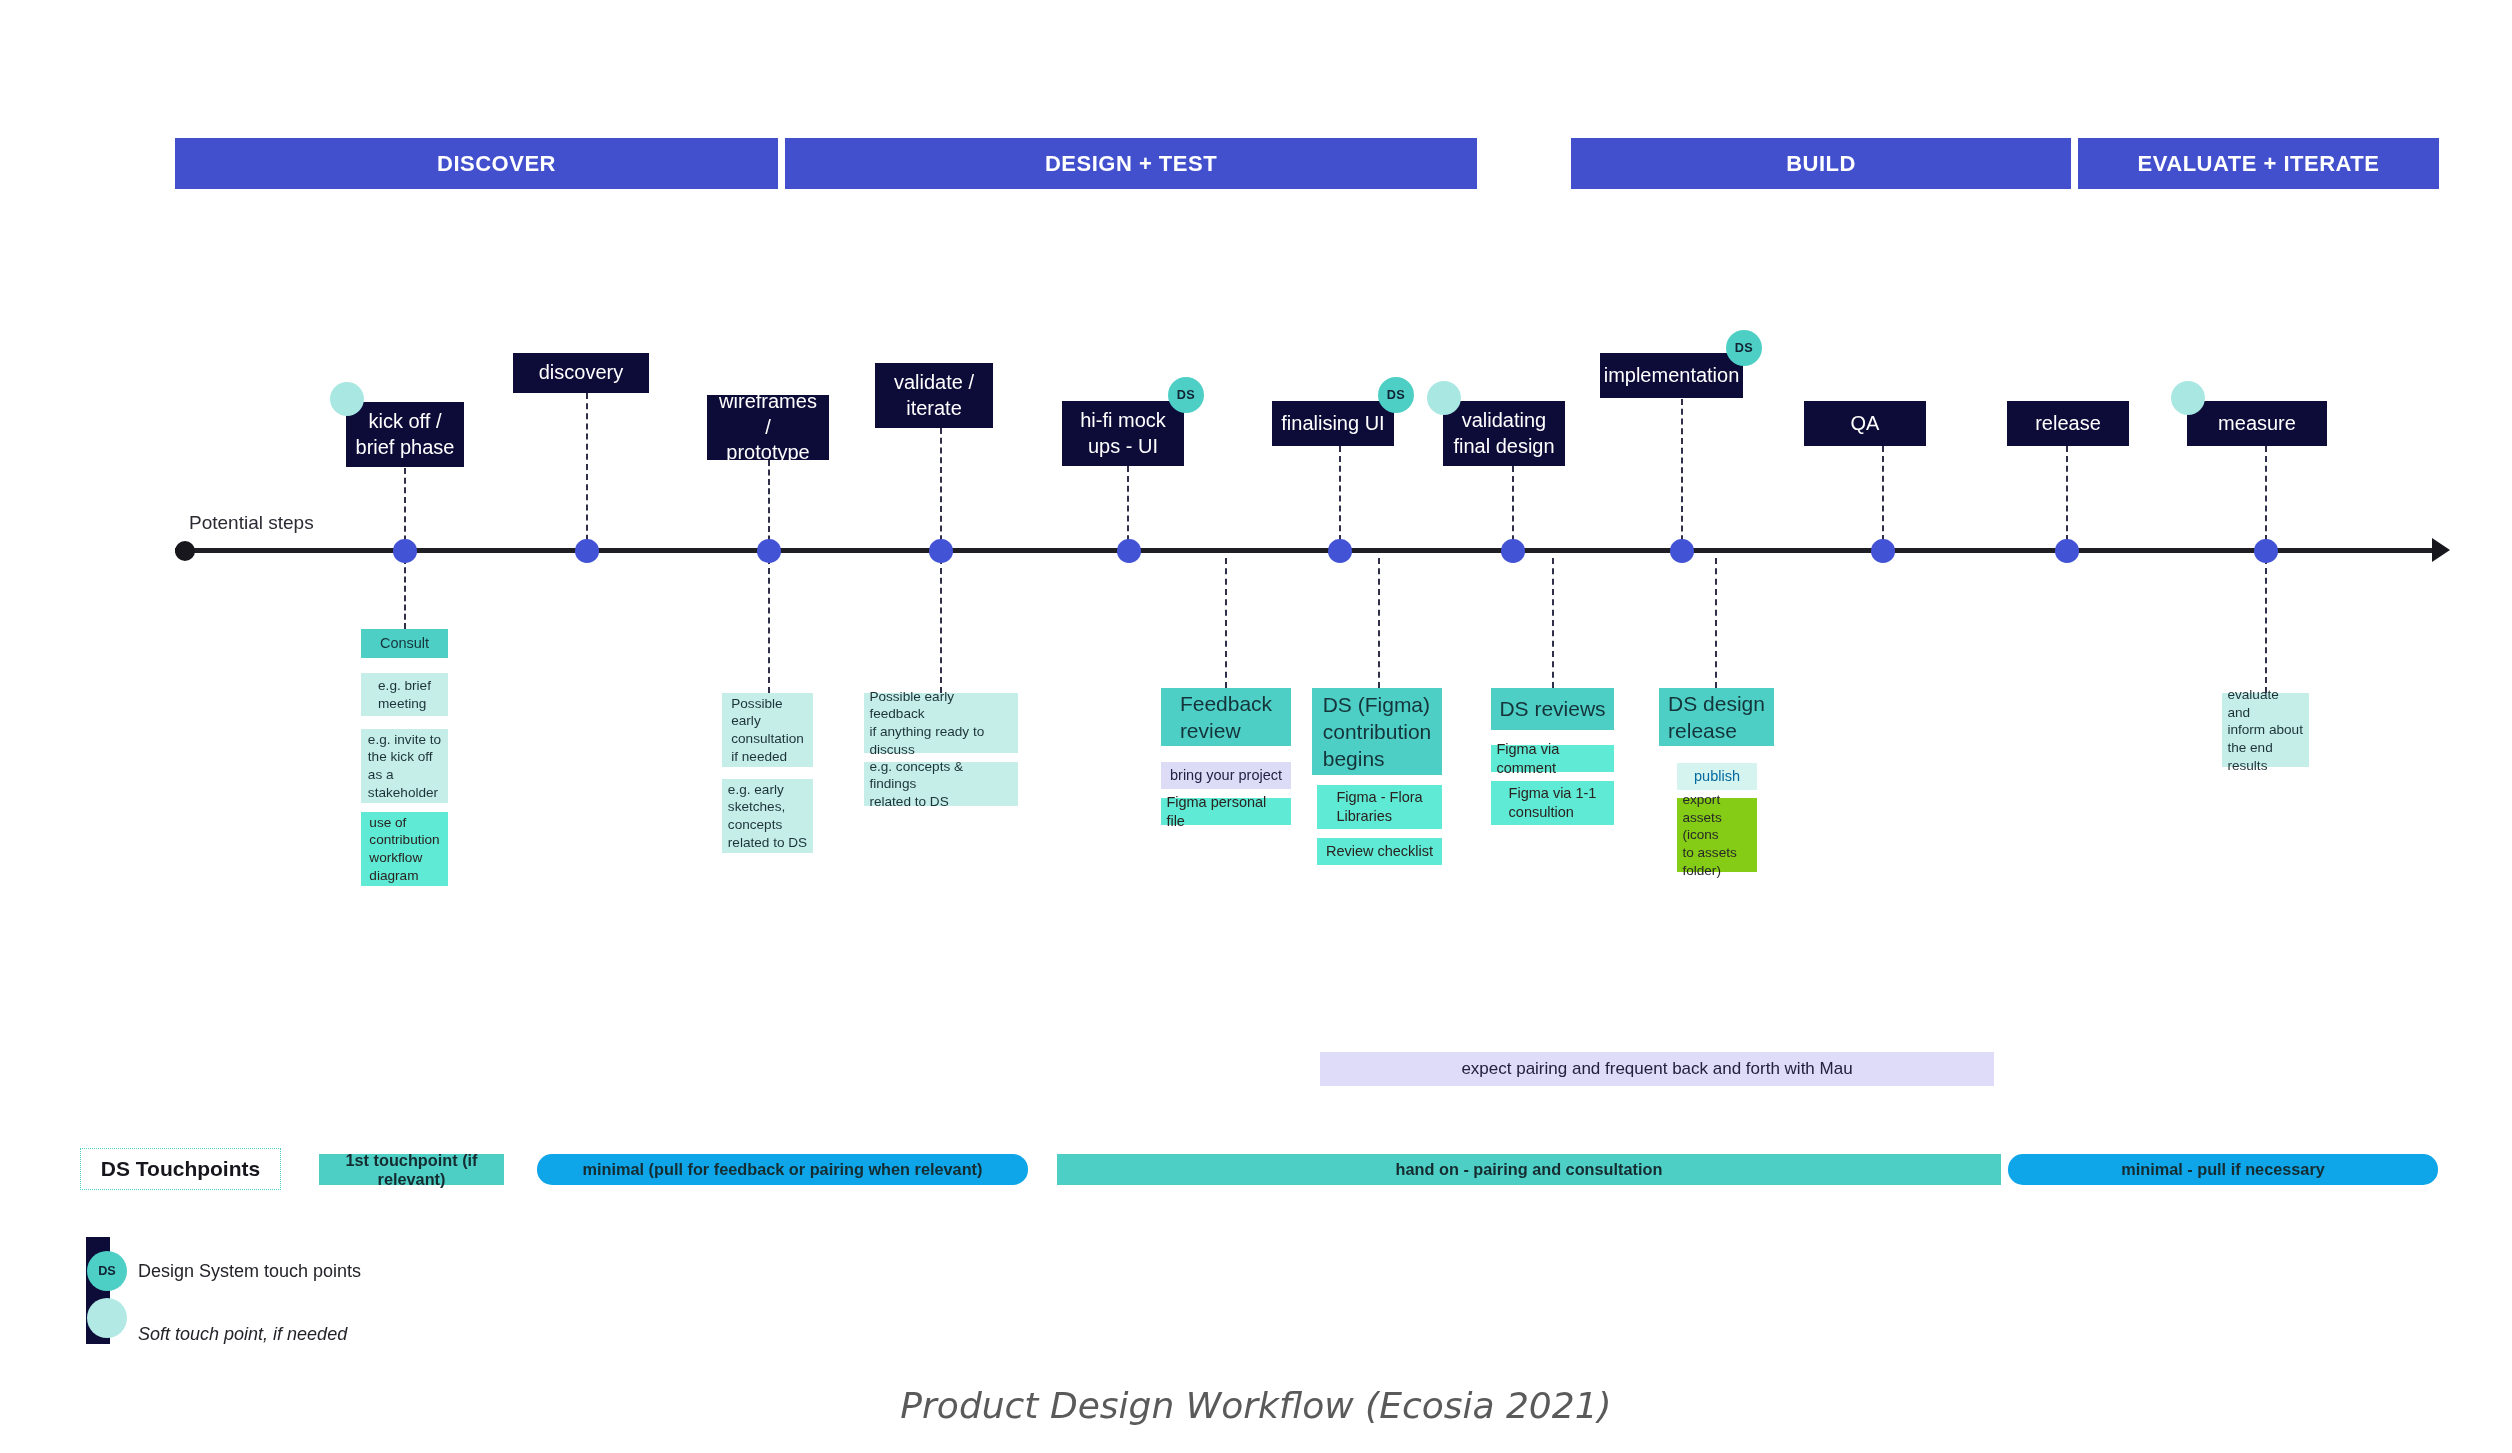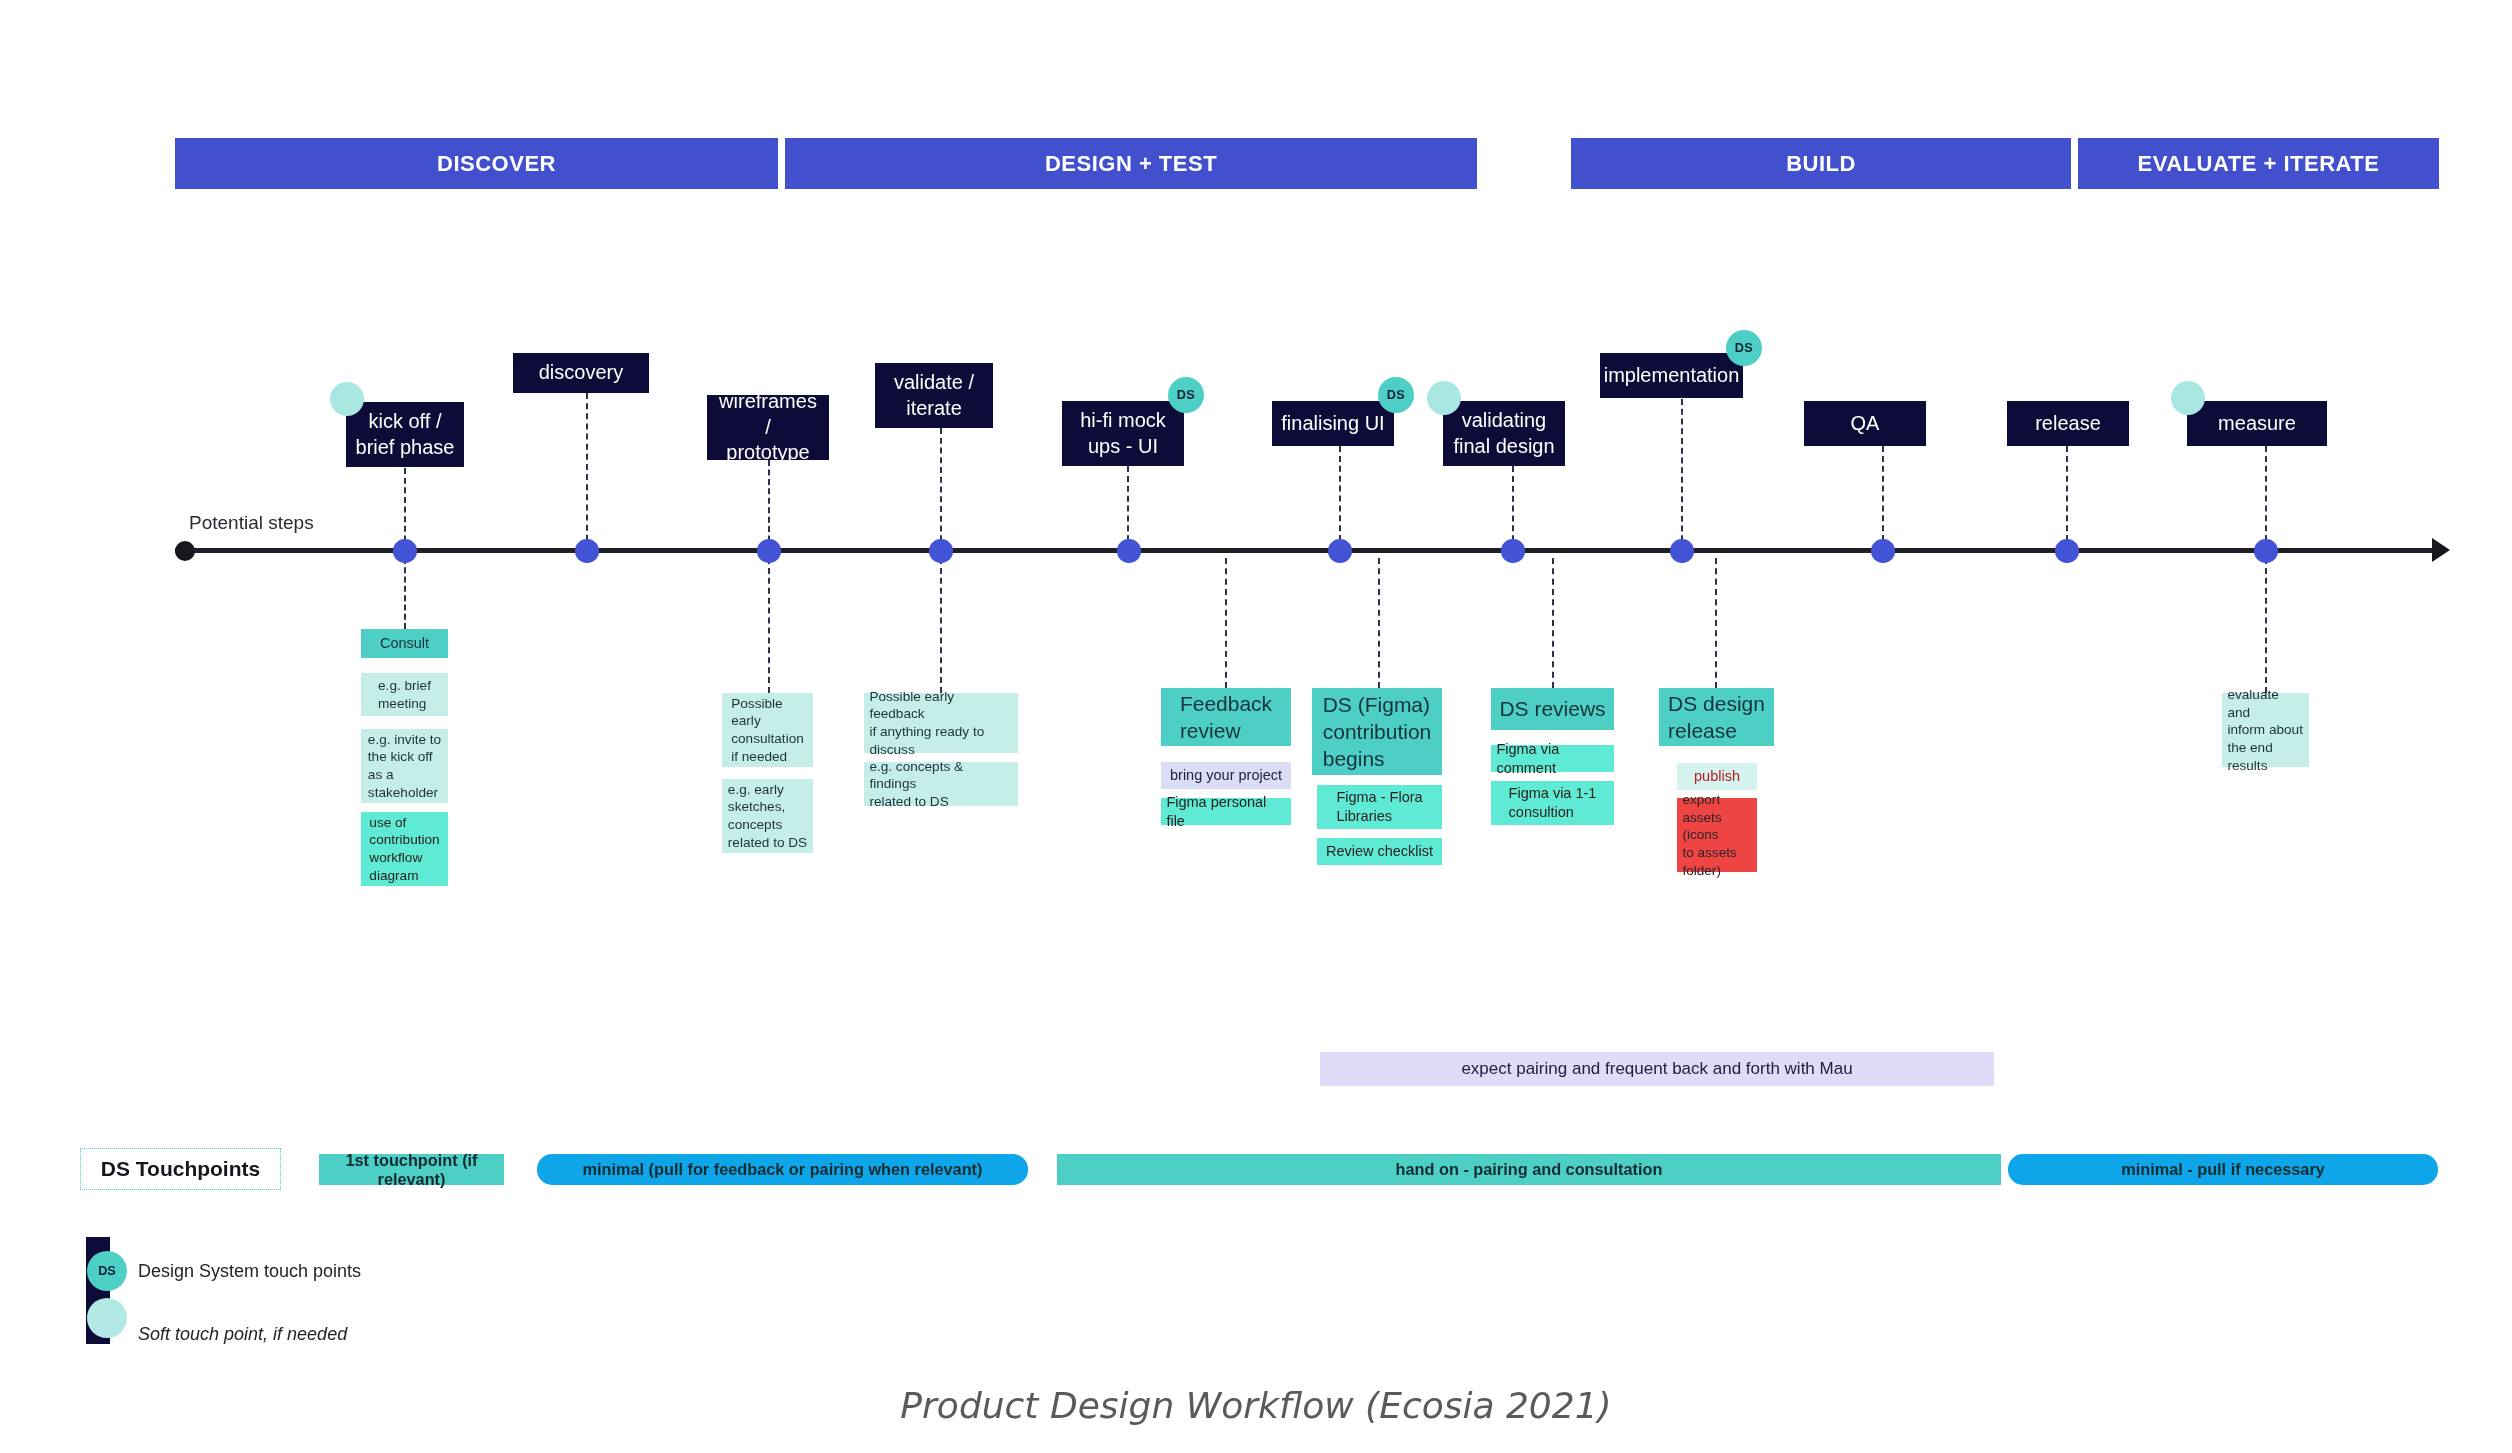--- a/index.html
+++ b/index.html
@@ -46,22 +46,22 @@
 
   
   .card{
     display:flex;align-items:center;justify-content:center;text-align:left;
     line-height:1.3;padding:4.5px 5.4px;
   }
   .card-teal-strong{background:#4ecfc6;color:#14343a;}
   .card-teal-light{background:#c5eee9;color:#1d3338;}
   .card-peach{background:#5eead4;color:#2a2320;}
   .card-lavender{background:#dcdcf7;color:#222244;}
-  .card-grey{background:#ef4444;color:#272727;}
-  .card-mint{background:#d5f4ef;color:#b91c1c;}
+  .card-grey{background:#84cc16;color:#272727;}
+  .card-mint{background:#d5f4ef;color:#0369a1;}
 
   
   .pairing-band{
     background:#dedcf8;color:#22223c;
     display:flex;align-items:center;justify-content:center;
     font-size:17px;height:34px;
   }
 
   
   .tp-title{

